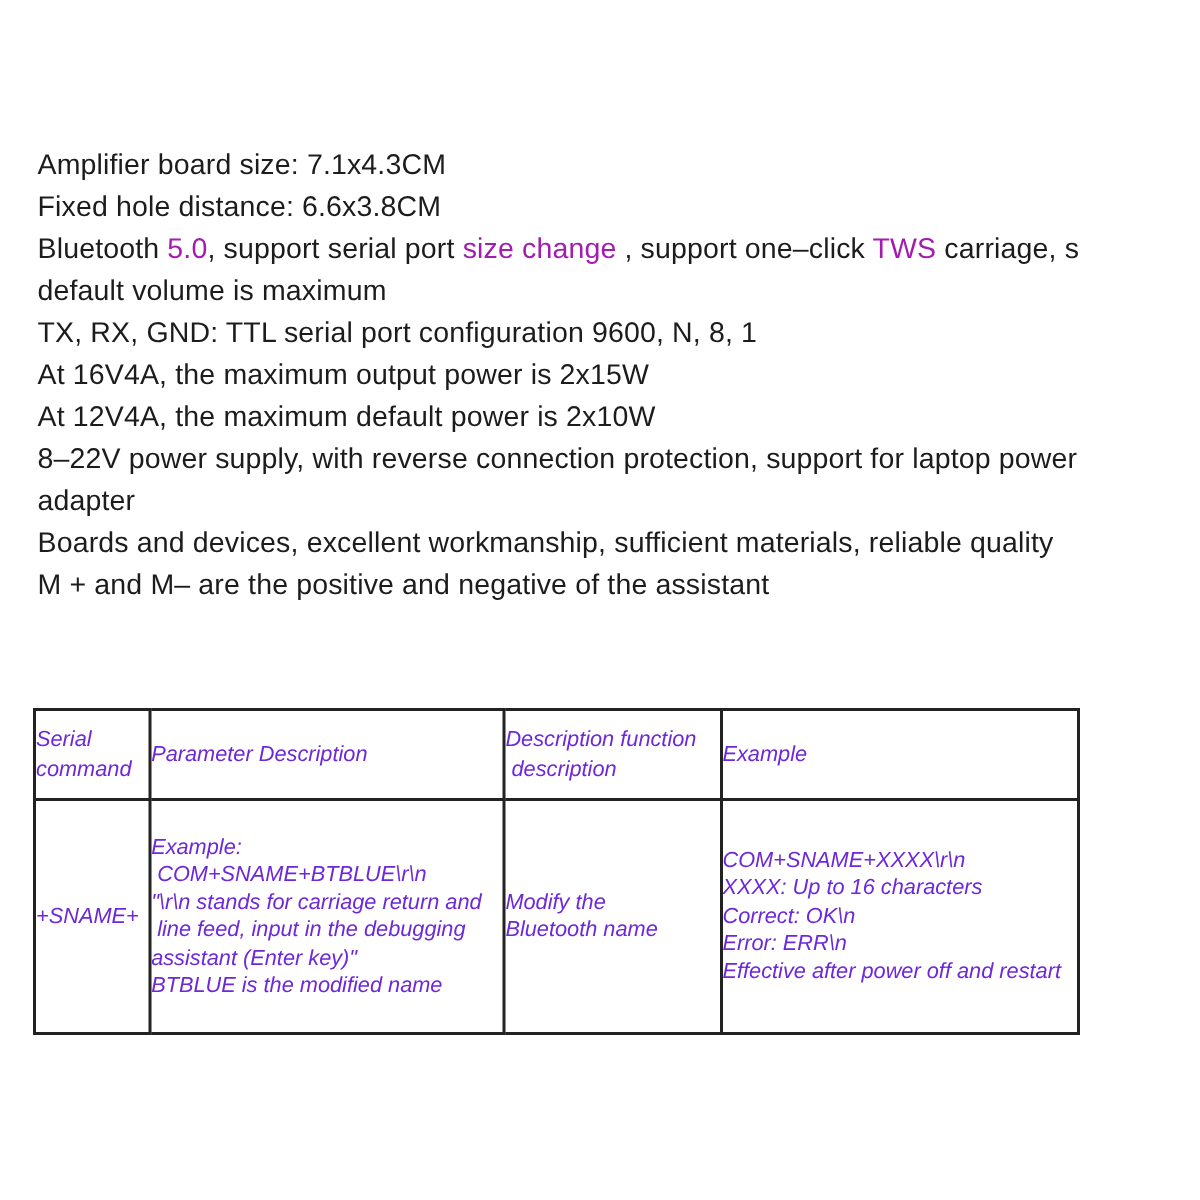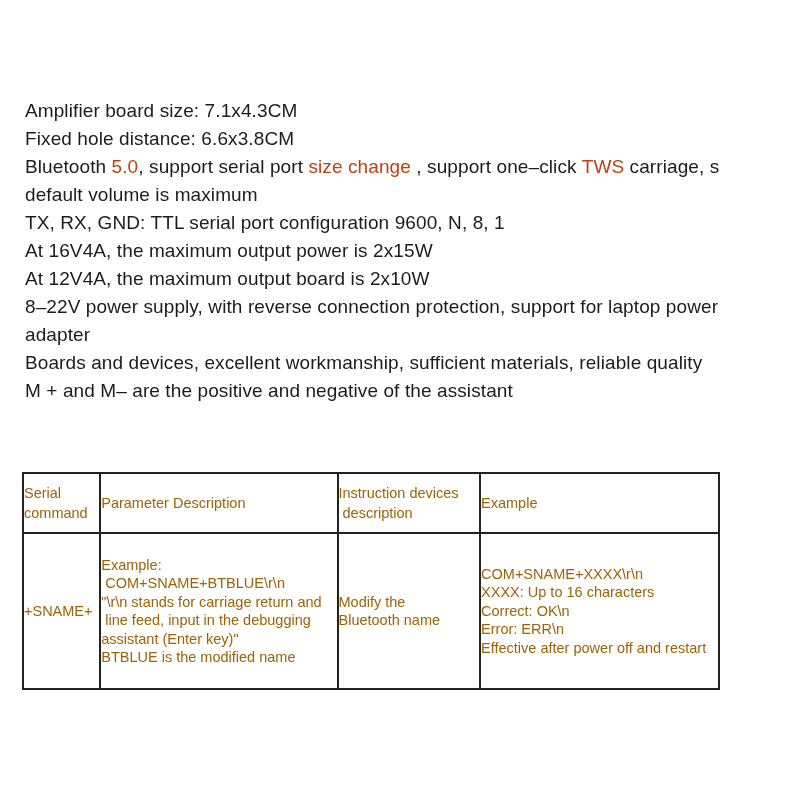--- a/index.html
+++ b/index.html
@@ -23,31 +23,32 @@
     top: 97px;
     font-size: 19px;
     line-height: 28px;
     letter-spacing: 0.1px;
     color: #1c1c1c;
   }
   .specs .line {
     white-space: nowrap;
   }
   .specs .red {
-    color: #c2410c;
+    color: #a21caf;
   }
   
   .cmd-table {
     position: absolute;
     left: 22px;
     top: 472px;
     border-collapse: collapse;
     table-layout: fixed;
     font-size: 14.5px;
-    color: #a16207;
+    color: #6d28d9;
+    font-style: italic;
   }
   .cmd-table td, .cmd-table th {
     border: 2px solid #222222;
     vertical-align: middle;
     font-weight: normal;
     text-align: left;
     padding: 0;
     overflow: hidden;
   }
   .cmd-table .hdr-row { height: 60px; }
@@ -78,21 +79,21 @@
 
 <div class="page">
 
   <div class="specs">
     <div class="line">Amplifier board size: 7.1x4.3CM</div>
     <div class="line">Fixed hole distance: 6.6x3.8CM</div>
     <div class="line"><span>Bluetooth </span><span class="red">5.0</span><span>, support serial port </span><span class="red">size change</span><span> , support one–click </span><span class="red">TWS</span><span> carriage, support</span></div>
     <div class="line">default volume is maximum</div>
     <div class="line">TX, RX, GND: TTL serial port configuration 9600, N, 8, 1</div>
     <div class="line">At 16V4A, the maximum output power is 2x15W</div>
-    <div class="line">At 12V4A, the maximum output board is 2x10W</div>
+    <div class="line">At 12V4A, the maximum default power is 2x10W</div>
     <div class="line">8–22V power supply, with reverse connection protection, support for laptop power</div>
     <div class="line">adapter</div>
     <div class="line">Boards and devices, excellent workmanship, sufficient materials, reliable quality</div>
     <div class="line">M + and M– are the positive and negative of the assistant</div>
   </div>
 
   <table class="cmd-table">
     <colgroup>
       <col class="col-serial">
       <col class="col-param">
@@ -102,21 +103,21 @@
     <tbody>
         <tr class="hdr-row">
       <th class="pad-serial-hdr">
         <div class="hdr-line">Serial</div>
         <div class="hdr-line">command</div>
       </th>
       <th class="pad-param">
         <div class="hdr-line">Parameter Description</div>
       </th>
       <th class="pad-func-hdr">
-        <div class="hdr-line">Instruction devices</div>
+        <div class="hdr-line">Description function</div>
         <div class="hdr-line"> description</div>
       </th>
       <th class="center-text">
         <div class="hdr-line">Example</div>
       </th>
     </tr>
     <tr class="body-row">
       <td class="pad-serial-body">
         <div class="cell-line">+SNAME+</div>
       </td>

